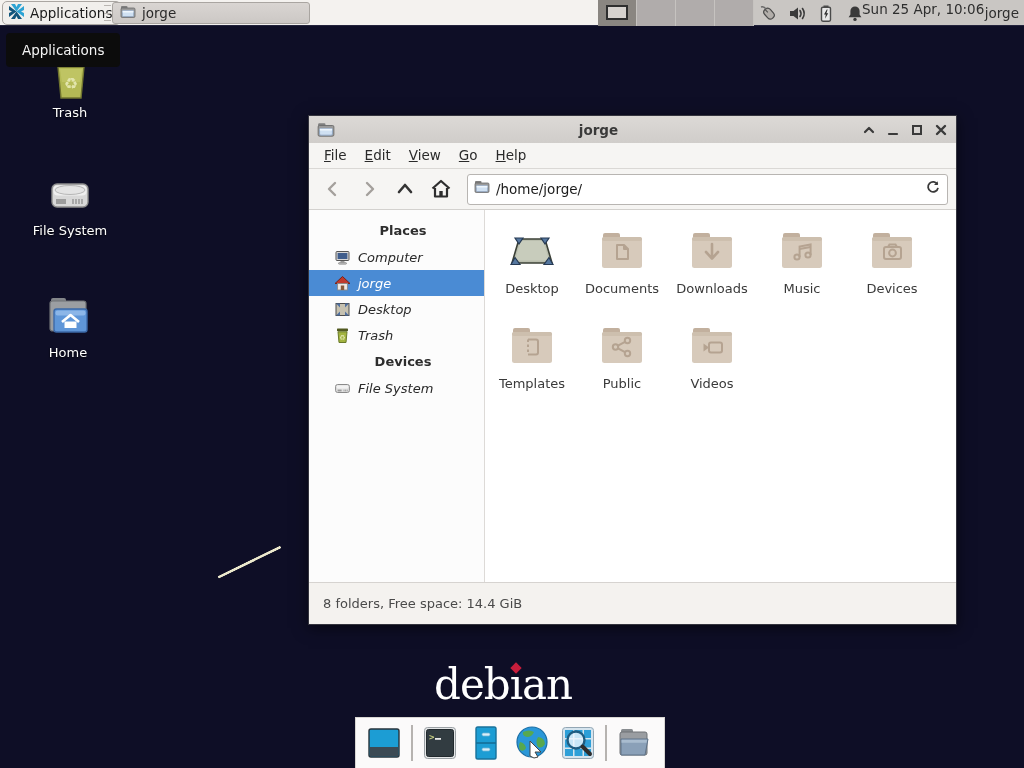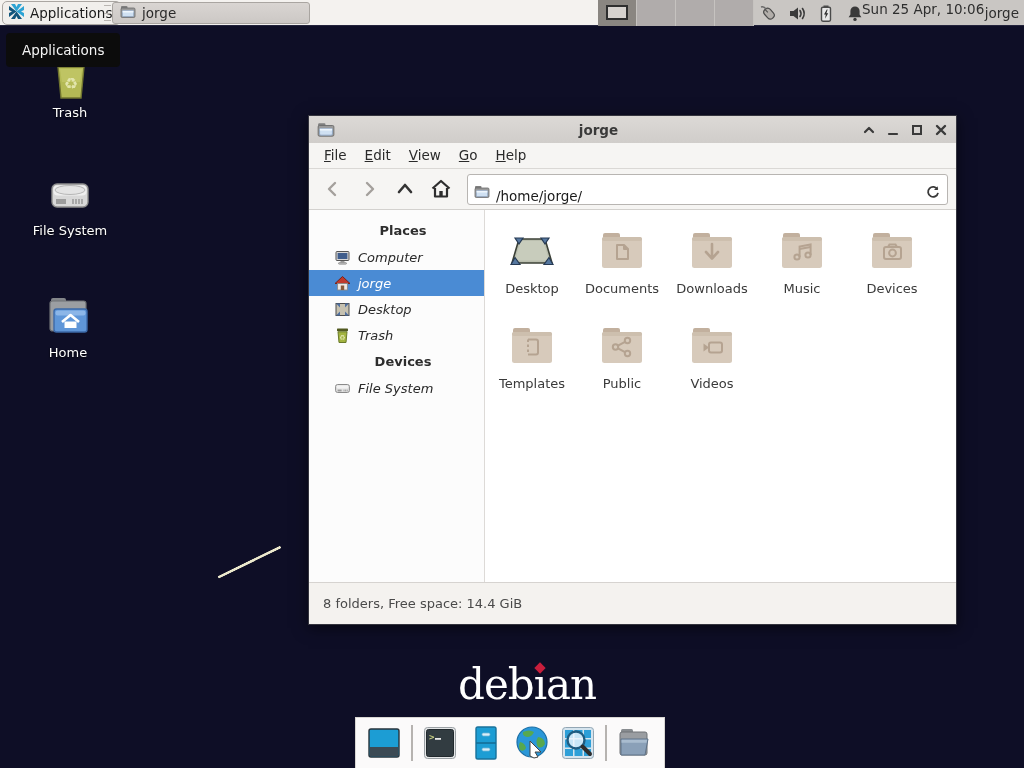--- a/index.html
+++ b/index.html
@@ -38,21 +38,21 @@
 
   
   .desk-icon { position:absolute; width:96px; display:flex; flex-direction:column; align-items:center; }
   .desk-icon .ic { width:48px; height:48px; }
   .desk-icon .lbl { margin-top:5px; font-size:13px; color:#ffffff; text-shadow:0 1px 2px #000; text-align:center; }
 
   .artifact-line { position:absolute; left:218px; top:576px; width:70px; border-top:3px solid #ece9cd;
                    transform:rotate(-26deg); transform-origin:left center; border-radius:2px; }
 
   
-  .debian-logo { position:absolute; left:458px; top:660px; font-family:"DejaVu Serif","Liberation Serif",serif;
+  .debian-logo { position:absolute; left:434px; top:660px; font-family:"DejaVu Serif","Liberation Serif",serif;
                  font-size:42px; color:#ffffff; letter-spacing:-1px; }
   .debian-logo .iwrap { position:relative; display:inline-block; }
   .debian-logo .idot { position:absolute; left:2px; top:4px; width:8px; height:8px;
                        background:#c81e3c; transform:rotate(45deg); }
 
   
   .dock { position:absolute; left:355px; top:717px; width:310px; height:51px; background:#fbfafa;
           border:1px solid #d8d6d3; border-bottom:none; display:flex; align-items:center; gap:8px; padding:0 9px; }
   .dock .ditem { width:38px; height:38px; display:flex; align-items:center; justify-content:center; }
   .dock .dsep { width:2px; height:36px; background:#b6b3b0; }
@@ -69,21 +69,21 @@
 
   .menubar { height:26px; background:#f6f5f3; border-bottom:1px solid #dad8d5; display:flex;
              align-items:center; padding-left:6px; flex:0 0 auto; }
   .menubar .mitem { padding:0 9px; font-size:13.5px; color:#2a2a2a; line-height:25px; }
   .menubar .mitem .mn { text-decoration:underline; }
 
   .toolbar { height:41px; background:#f6f5f3; border-bottom:1px solid #d3d1ce; display:flex;
              align-items:center; padding:0 8px; gap:4px; flex:0 0 auto; }
   .tbtn { width:32px; height:30px; display:flex; align-items:center; justify-content:center; border-radius:3px; }
   .pathbar { margin-left:6px; flex:1; height:31px; background:#ffffff; border:1px solid #b8b5b2;
-             border-radius:3px; display:flex; align-items:flex-end; padding:0 6px; gap:6px; }
+             border-radius:3px; display:flex; align-items:center; padding:0 6px; gap:6px; }
   .pathbar .ptext { flex:1; font-size:13.5px; color:#1a1a1a; }
 
   .wbody { flex:1; display:flex; min-height:0; }
   .sidebar { width:176px; background:#fcfcfc; border-right:1px solid #dddad7; padding-top:7px; overflow:hidden; }
   .side-header { font-weight:bold; font-size:13px; color:#2e2e2e; padding:6px 0 6px 13px;text-align:center; }
   .side-item { height:26px; display:flex; align-items:center; gap:7px; padding-left:25px; font-size:13px; color:#2a2a2a;font-style:italic; }
   .side-item.selected { background:#4a8bd4; color:#ffffff; }
   .side-item .sic { width:17px; height:17px; flex:0 0 auto; }
 
   .filepane { flex:1; background:#ffffff; padding:16px 0 0 2px; display:flex; flex-wrap:wrap;

